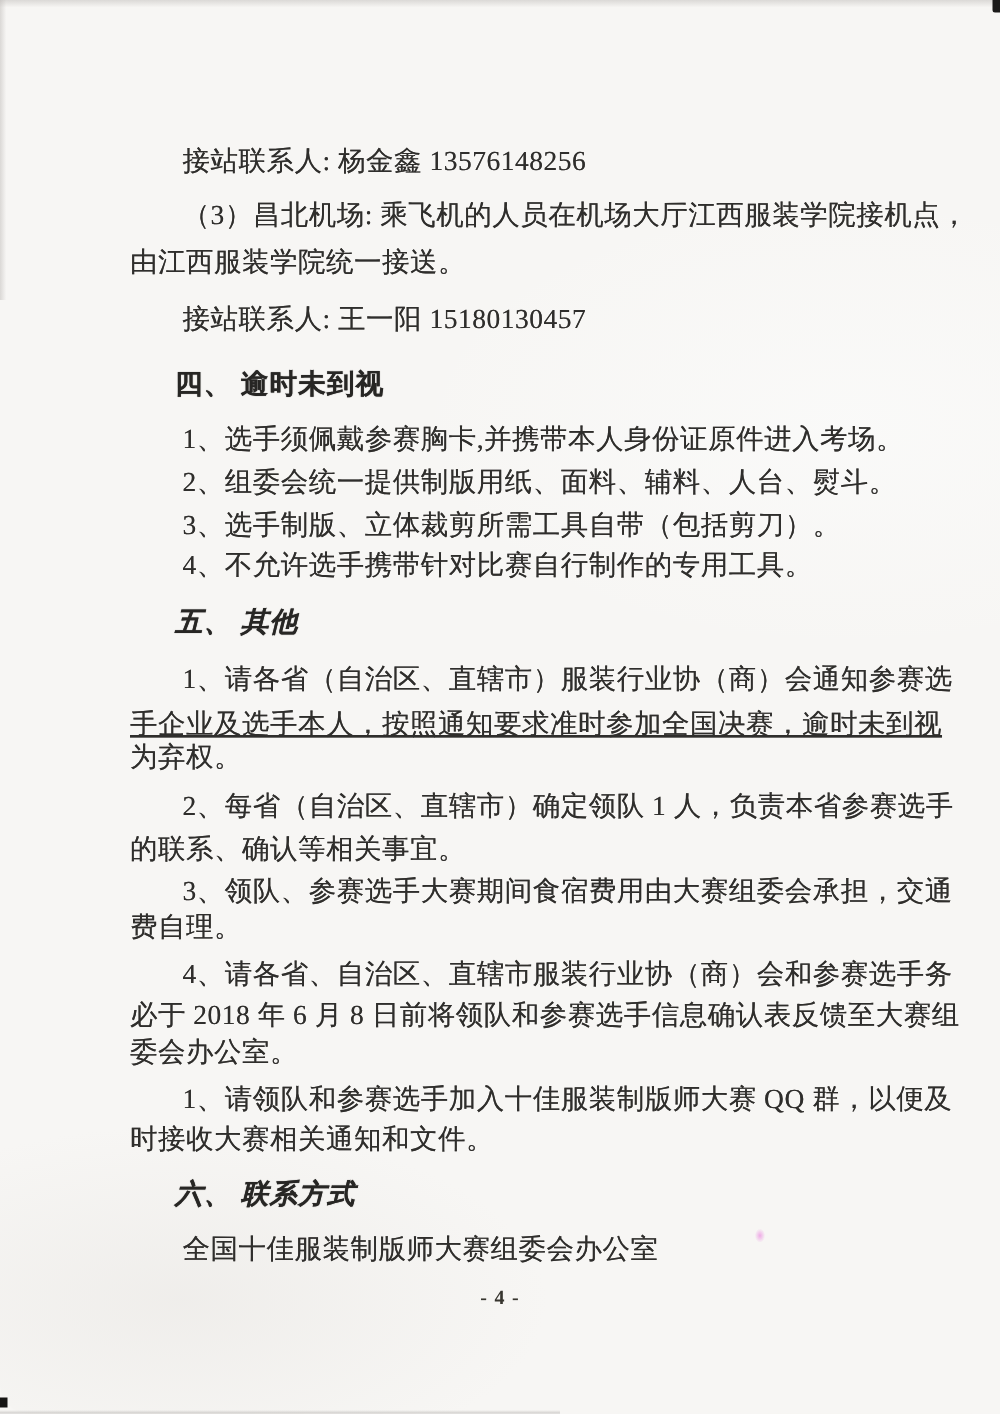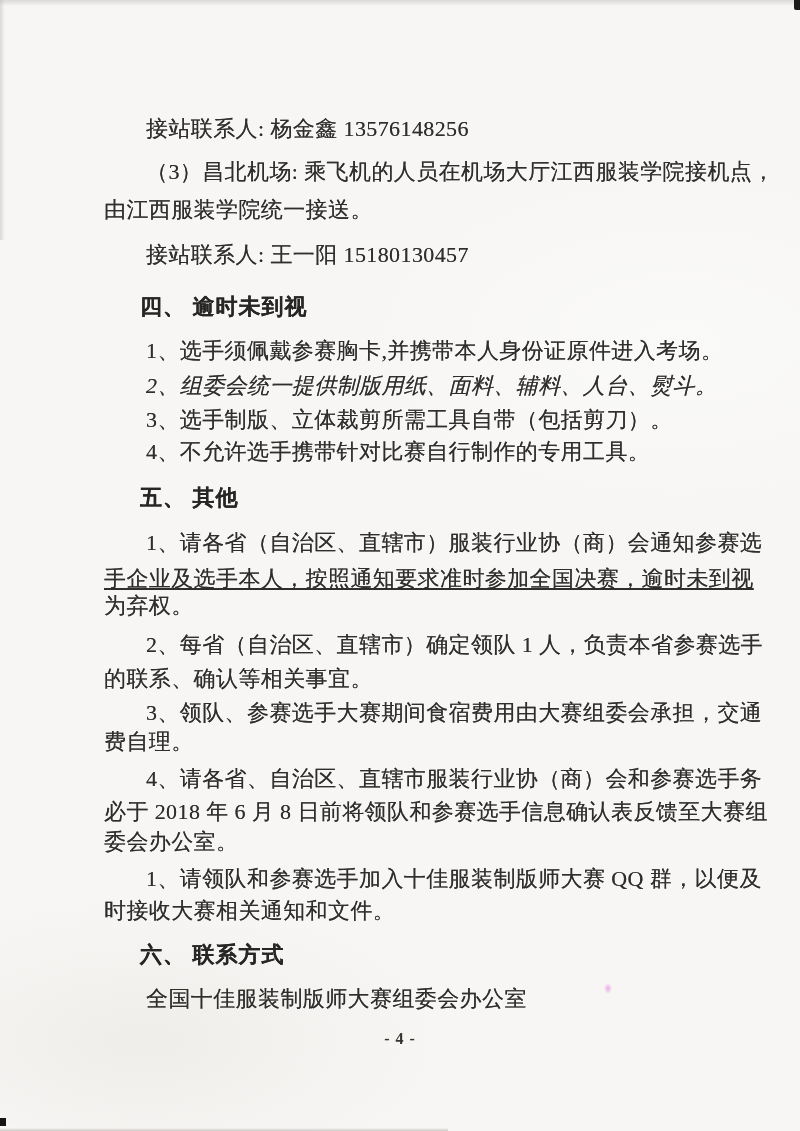--- a/index.html
+++ b/index.html
@@ -84,34 +84,34 @@
   <div class="edge-bottom"></div>
   <div class="ink-smudge"></div>
 
   <div id="text-layer">
       <div class="line indent" style="top: 117px;">接站联系人: 杨金鑫 13576148256</div>
       <div class="line indent" style="top: 160px;">（3）昌北机场: 乘飞机的人员在机场大厅江西服装学院接机点，</div>
       <div class="line flush" style="top: 198px;">由江西服装学院统一接送。</div>
       <div class="line indent" style="top: 243px;">接站联系人: 王一阳 15180130457</div>
       <div class="line heading" style="top: 295px;">四、 逾时未到视</div>
       <div class="line indent" style="top: 339px;">1、选手须佩戴参赛胸卡,并携带本人身份证原件进入考场。</div>
-      <div class="line indent" style="top: 374px; font-style: italic;">2、组委会统一提供制版用纸、面料、辅料、人台、熨斗。</div>
+      <div class="line indent" style="top: 374px;">2、组委会统一提供制版用纸、面料、辅料、人台、熨斗。</div>
       <div class="line indent" style="top: 408px;">3、选手制版、立体裁剪所需工具自带（包括剪刀）。</div>
       <div class="line indent" style="top: 440px;">4、不允许选手携带针对比赛自行制作的专用工具。</div>
-      <div class="line heading" style="top: 486px;">五、 其他</div>
+      <div class="line heading" style="top: 486px; font-style: italic;">五、 其他</div>
       <div class="line indent" style="top: 531px;">1、请各省（自治区、直辖市）服装行业协（商）会通知参赛选</div>
       <div class="line flush" style="top: 567px; text-decoration: underline;">手企业及选手本人，按照通知要求准时参加全国决赛，逾时未到视</div>
       <div class="line flush" style="top: 594px; text-align: center;">为弃权。</div>
       <div class="line indent" style="top: 633px;">2、每省（自治区、直辖市）确定领队 1 人，负责本省参赛选手</div>
       <div class="line flush" style="top: 667px;">的联系、确认等相关事宜。</div>
       <div class="line indent" style="top: 701px;">3、领队、参赛选手大赛期间食宿费用由大赛组委会承担，交通</div>
       <div class="line flush" style="top: 730px;">费自理。</div>
       <div class="line indent" style="top: 767px;">4、请各省、自治区、直辖市服装行业协（商）会和参赛选手务</div>
       <div class="line flush" style="top: 800px;">必于 2018 年 6 月 8 日前将领队和参赛选手信息确认表反馈至大赛组</div>
       <div class="line flush" style="top: 830px;">委会办公室。</div>
       <div class="line indent" style="top: 867px;">1、请领队和参赛选手加入十佳服装制版师大赛 QQ 群，以便及</div>
       <div class="line flush" style="top: 899px;">时接收大赛相关通知和文件。</div>
-      <div class="line heading" style="top: 943px;">六、 联系方式</div>
+      <div class="line heading" style="top: 943px; font-style: italic;">六、 联系方式</div>
       <div class="line indent" style="top: 987px;">全国十佳服装制版师大赛组委会办公室</div>
     </div>
 
   <div id="page-number">- 4 -</div>
 </div>
 
 </body></html>

